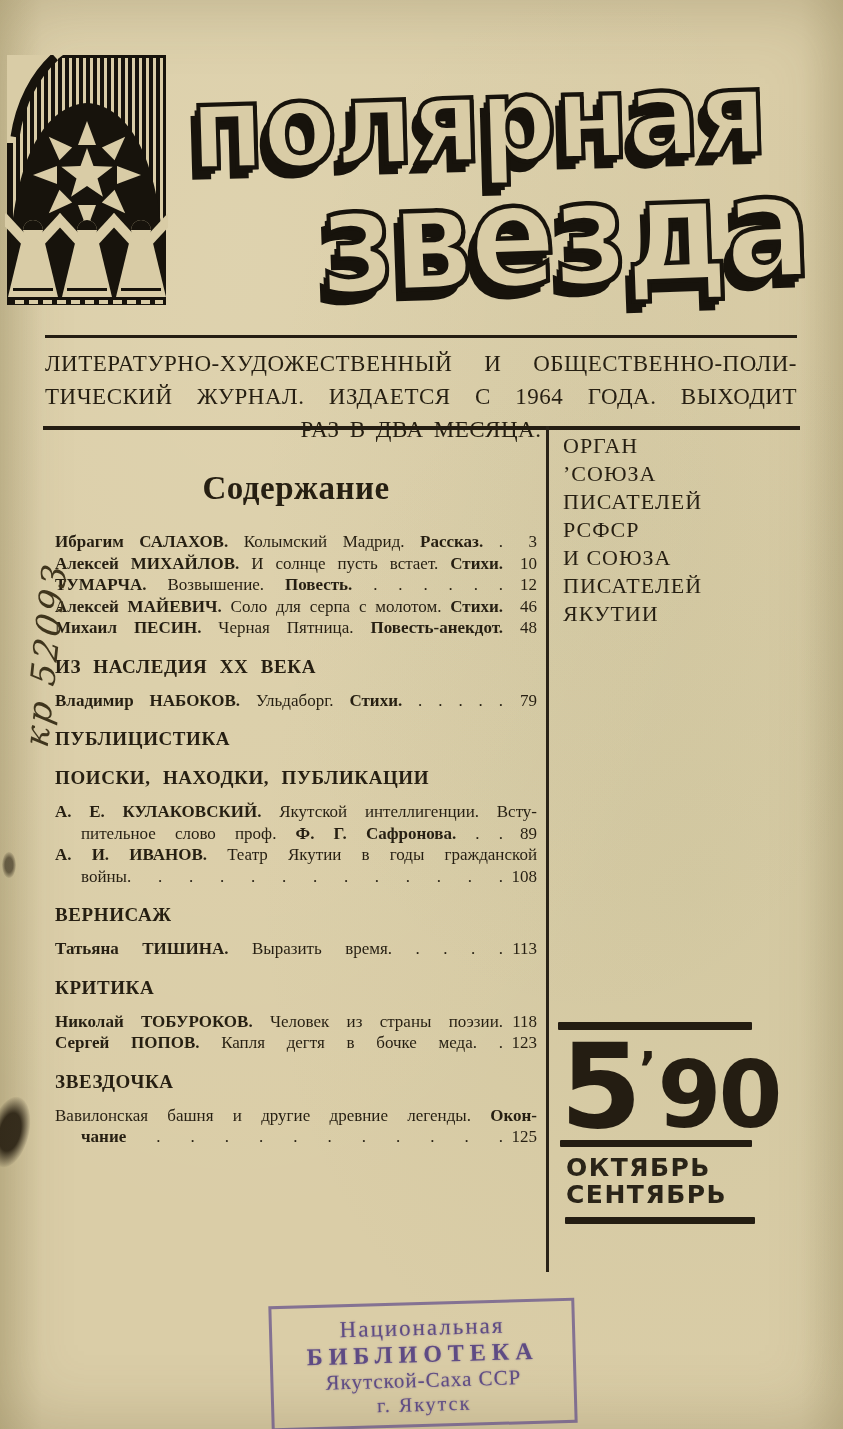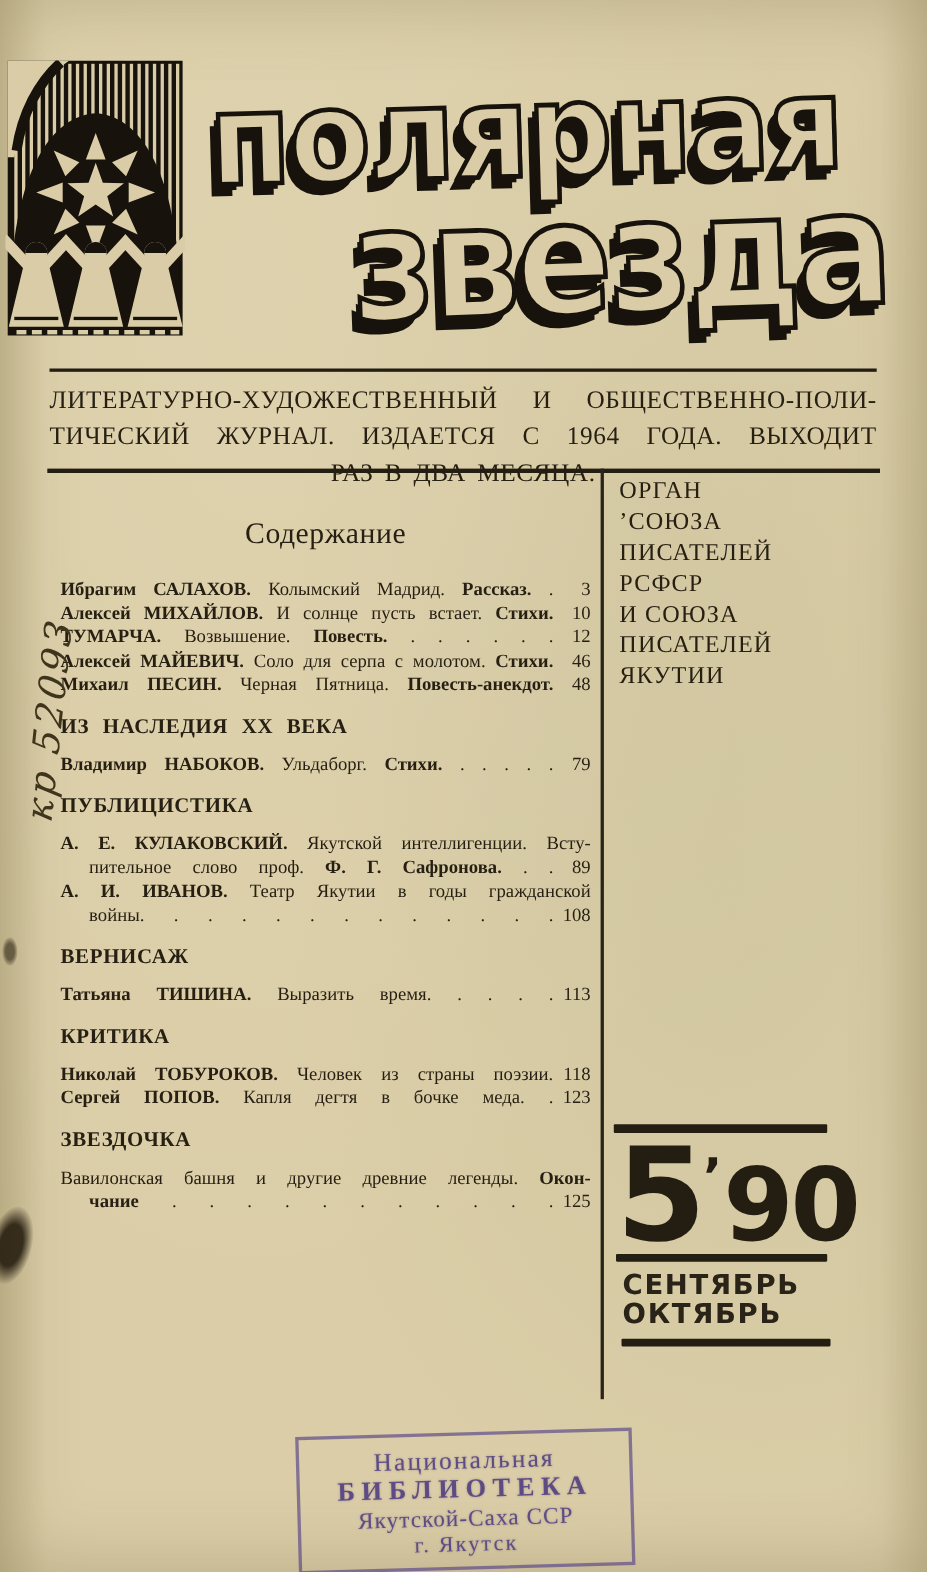--- a/index.html
+++ b/index.html
@@ -28,21 +28,21 @@
   
   .rule-top{position:absolute;left:45px;top:335px;width:752px;height:3px;background:#241d12;}
   .subtitle{position:absolute;left:45px;top:347px;width:752px;font-size:23px;line-height:33px;
             letter-spacing:.5px;}
   .subtitle .just{text-align:justify;text-align-last:justify;word-spacing:2px;}
   .subtitle .cent{text-align:center;word-spacing:4px;}
   .rule-mid{position:absolute;left:43px;top:426px;width:757px;height:4px;background:#241d12;}
   .vdiv{position:absolute;left:546px;top:426px;width:3px;height:846px;background:#2a2318;}
   
   .toc{position:absolute;left:55px;top:470px;width:482px;font-size:17px;}
-  .toc-heading{font-size:27px;font-weight:normal;text-align:center;margin:0 0 24px;letter-spacing:.5px;}
+  .toc-heading{font-size:33px;font-weight:bold;text-align:center;margin:0 0 24px;letter-spacing:.5px;}
   .toc-sec-heading{font-weight:bold;font-size:19px;margin:17px 0 12px;letter-spacing:.6px;word-spacing:7px;}
   .toc-line{display:flex;align-items:baseline;line-height:21.5px;}
   .line-text{flex:1;text-align:justify;text-align-last:justify;white-space:normal;}
   .line-page{flex:none;width:34px;text-align:right;}
   .indent .line-text{padding-left:26px;}
   .b{font-weight:bold;}
   
   .organ{position:absolute;left:563px;top:432px;width:250px;font-size:22px;line-height:28px;letter-spacing:1px;}
   .issue{position:absolute;left:558px;top:1022px;width:194px;color:#241d12;}
   .bar{height:8px;background:#241d12;border-radius:1px;}
@@ -210,20 +210,21 @@
         <div class="toc-line">
           <span class="line-text"><span class="b">Михаил ПЕСИН.</span> <span>Черная Пятница.</span> <span class="b">Повесть-анекдот.</span> </span>
           <span class="line-page">48</span>
         </div>
         <div class="toc-sec-heading">ИЗ НАСЛЕДИЯ XX ВЕКА</div>
         <div class="toc-line">
           <span class="line-text"><span class="b">Владимир НАБОКОВ.</span> <span>Ульдаборг.</span> <span class="b">Стихи.</span> <span>. . . . .</span> </span>
           <span class="line-page">79</span>
         </div>
         <div class="toc-sec-heading">ПУБЛИЦИСТИКА</div>
+        <div class="toc-sec-heading">ПОИСКИ, НАХОДКИ, ПУБЛИКАЦИИ</div>
         <div class="toc-line">
           <span class="line-text"><span class="b">А. Е. КУЛАКОВСКИЙ.</span> <span>Якутской интеллигенции. Всту-</span> </span>
         </div>
         <div class="toc-line indent">
           <span class="line-text"><span>пительное слово проф.</span> <span class="b">Ф. Г. Сафронова.</span> <span>. .</span> </span>
           <span class="line-page">89</span>
         </div>
         <div class="toc-line">
           <span class="line-text"><span class="b">А. И. ИВАНОВ.</span> <span>Театр Якутии в годы гражданской</span> </span>
         </div>
@@ -268,22 +269,22 @@
 
   <div class="issue">
     <div class="bar"></div>
     <div class="issue-num">
       <span class="n5">5</span>
       <span class="apos">’</span>
       <span class="n90">90</span>
     </div>
     <div class="bar b2"></div>
     <div class="months">
+        <div>ОКТЯБРЬ</div>
         <div>СЕНТЯБРЬ</div>
-        <div>ОКТЯБРЬ</div>
       </div>
     <div class="bar b3"></div>
   </div>
 
   <div class="stamp">
       <div>Национальная</div>
       <div>БИБЛИОТЕКА</div>
       <div>Якутской-Саха ССР</div>
       <div>г. Якутск</div>
     </div>

